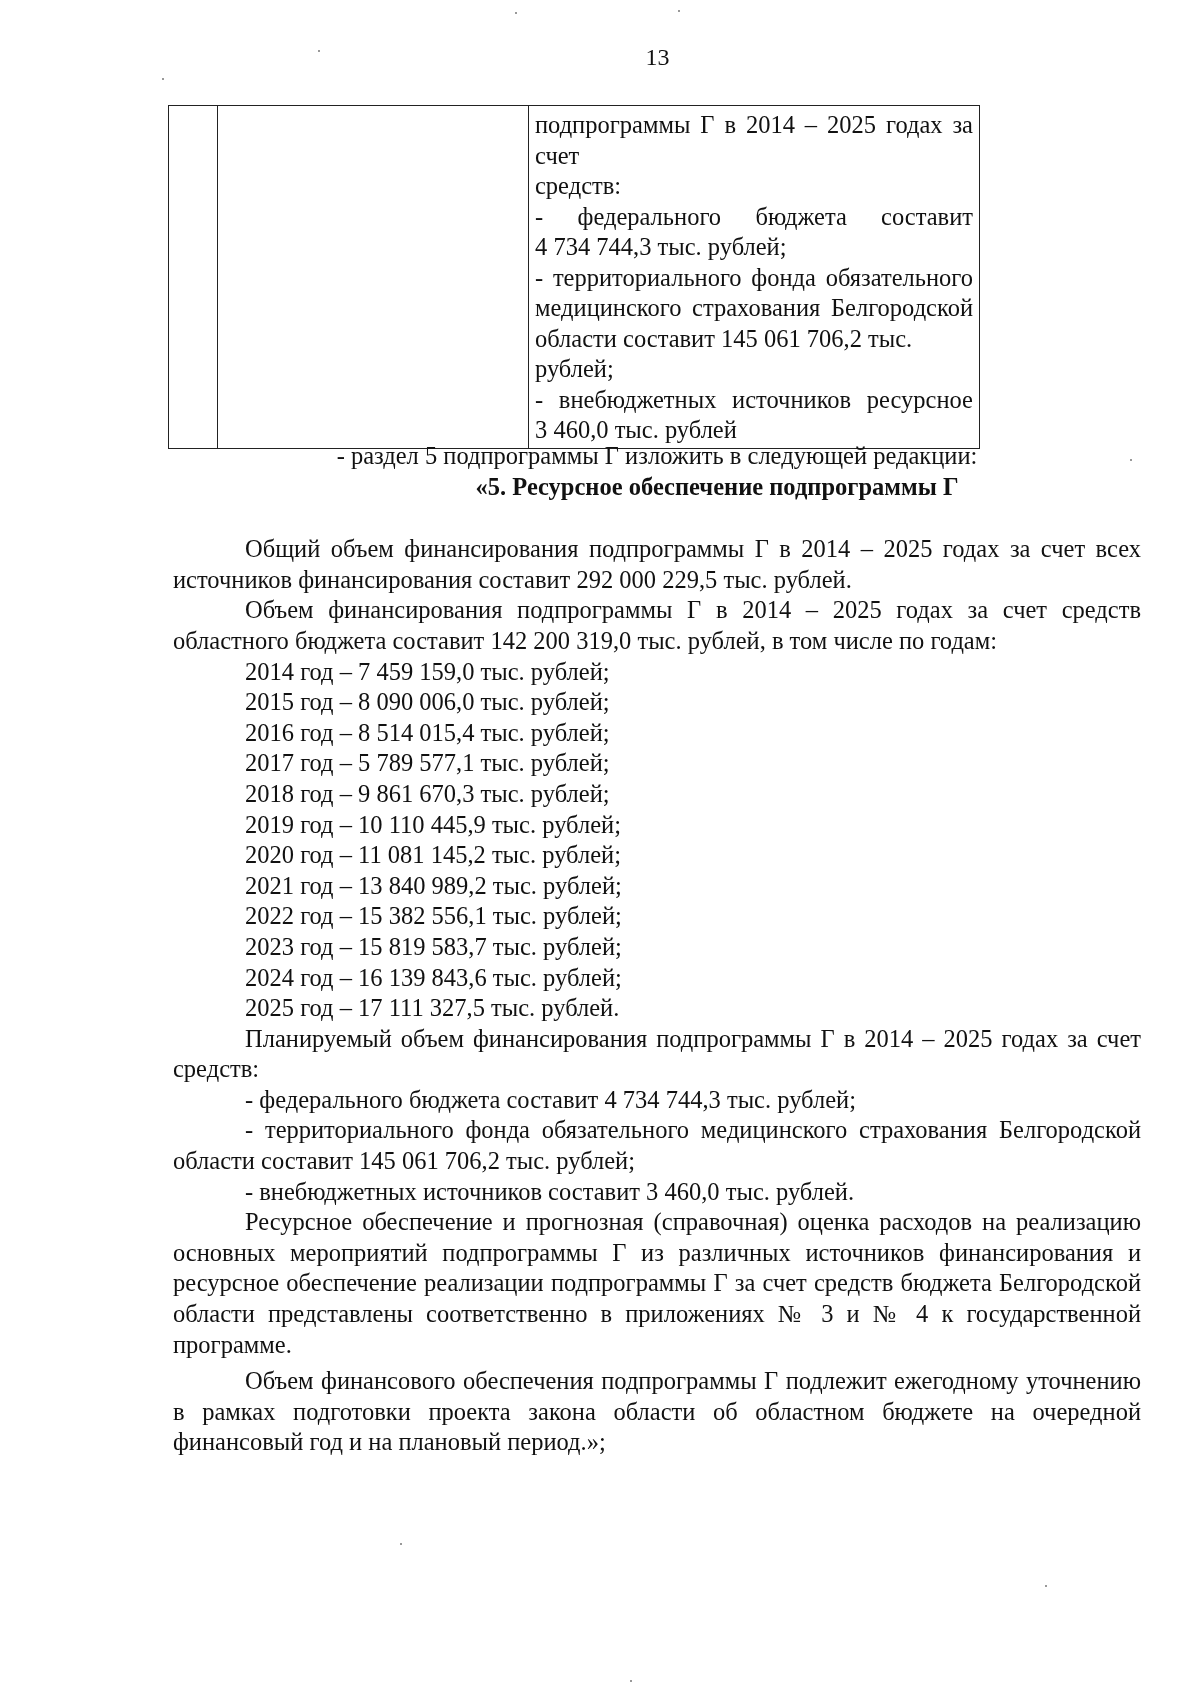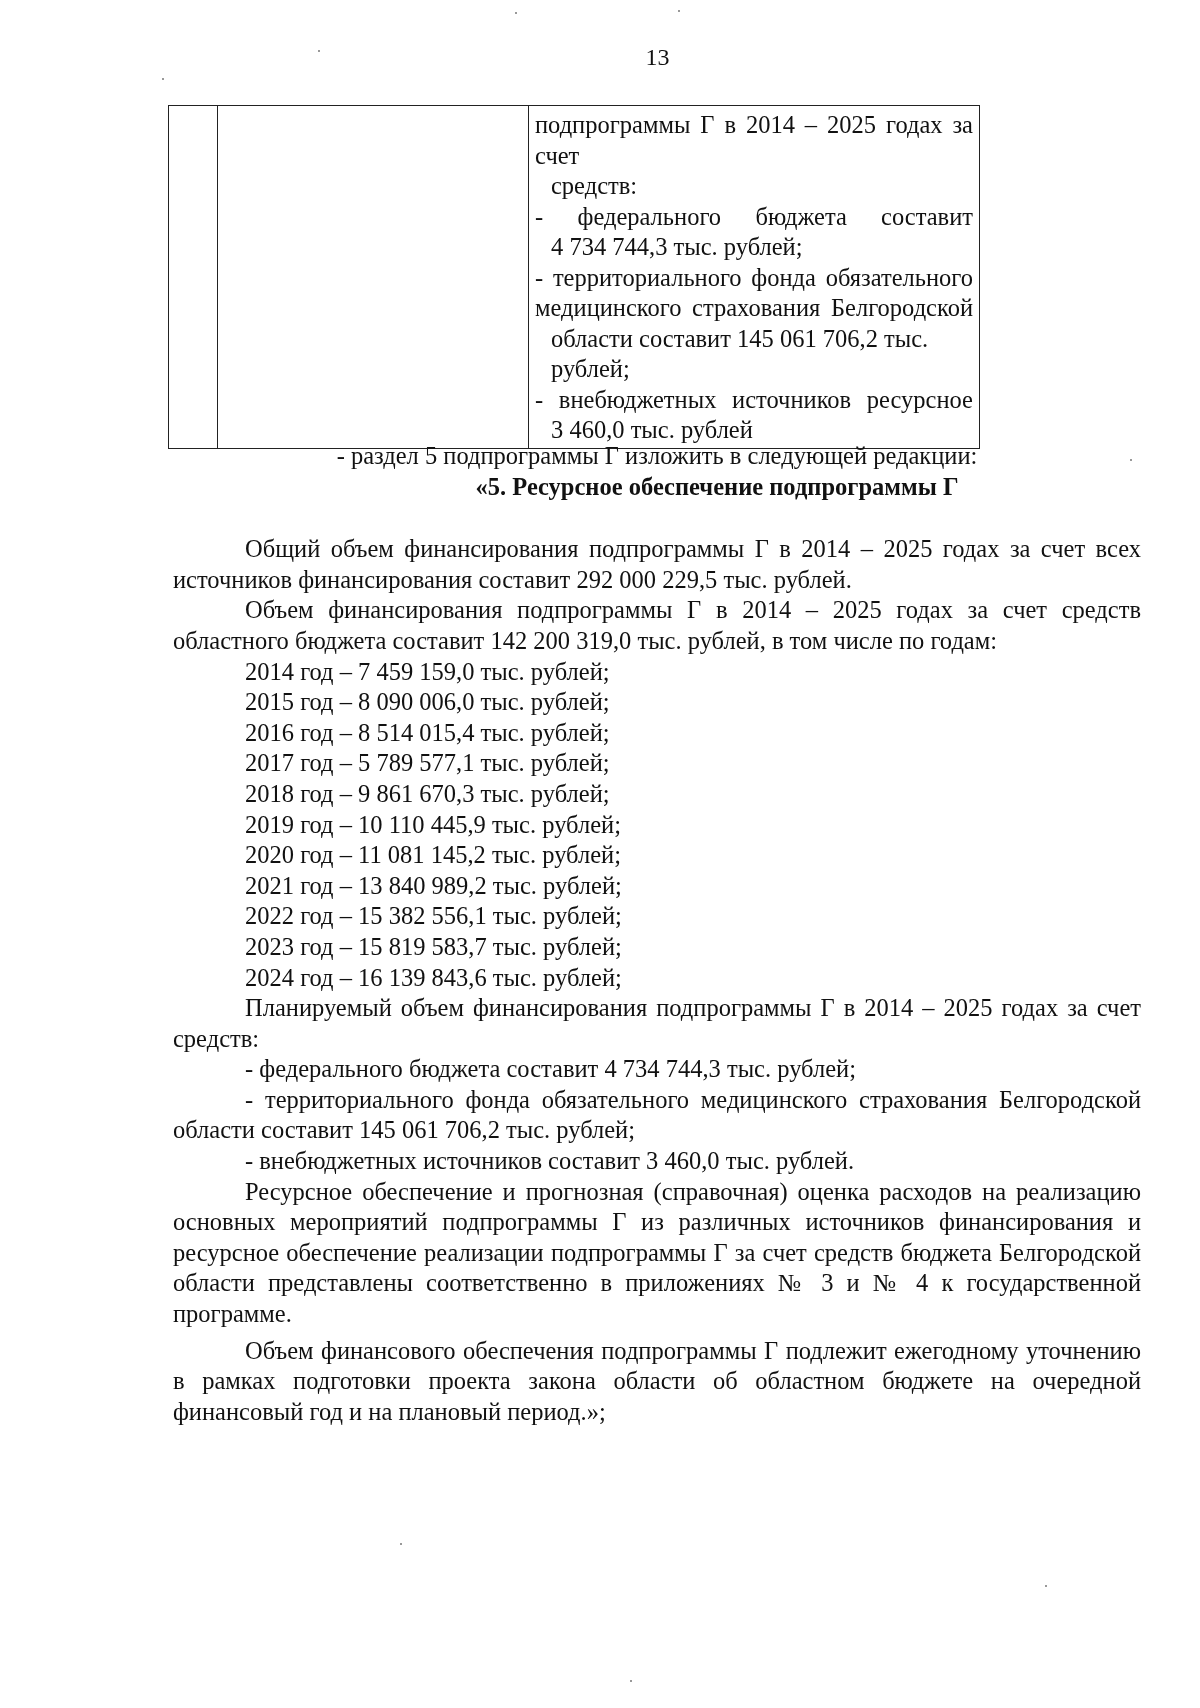--- a/index.html
+++ b/index.html
@@ -5,21 +5,21 @@
   html, body { margin:0; padding:0; background:#fff; }
   body { width:1200px; height:1708px; position:relative; overflow:hidden;
          font-family:"Liberation Serif", "DejaVu Serif", serif; color:#111; }
   .page-num { position:absolute; left:0; width:1315px; top:44px; text-align:center; font-size:24px; }
   table.t { position:absolute; left:168px; top:105px; width:812px; border-collapse:collapse; }
   table.t td { border:1.5px solid #222; vertical-align:top; padding:0; }
   td.c1 { width:48px; }
   td.c2 { width:310px; }
   td.c3 { padding:4px 6px 2px 6px !important; font-size:24.5px; line-height:30.5px; }
   .just { text-align:justify; text-align-last:justify; }
-  .left { text-align:left;margin-left:16px; }
+  .left { text-align:left; }
   .body { position:absolute; left:173px; width:968px; font-size:24.5px; line-height:30.6px; }
   .p { text-align:justify; }
   .ind { text-indent:72px; }
   .centered { text-align:center; }
   .years div { padding-left:72px; }
   .bold { font-weight:bold; }
   .speck { position:absolute; width:2px; height:2px; background:#777; border-radius:1px; }
 </style>
 </head>
 <body>
@@ -60,20 +60,21 @@
     <div>2015 год – 8 090 006,0 тыс. рублей;</div>
     <div>2016 год – 8 514 015,4 тыс. рублей;</div>
     <div>2017 год – 5 789 577,1 тыс. рублей;</div>
     <div>2018 год – 9 861 670,3 тыс. рублей;</div>
     <div>2019 год – 10 110 445,9 тыс. рублей;</div>
     <div>2020 год – 11 081 145,2 тыс. рублей;</div>
     <div>2021 год – 13 840 989,2 тыс. рублей;</div>
     <div>2022 год – 15 382 556,1 тыс. рублей;</div>
     <div>2023 год – 15 819 583,7 тыс. рублей;</div>
     <div>2024 год – 16 139 843,6 тыс. рублей;</div>
+    <div>2025 год – 17 111 327,5 тыс. рублей.</div>
   </div>
 
   <div class="p ind">Планируемый объем финансирования подпрограммы Г в 2014 – 2025 годах за счет средств:</div>
   <div class="p ind">- федерального бюджета составит 4 734 744,3 тыс. рублей;</div>
   <div class="p ind">- территориального фонда обязательного медицинского страхования Белгородской области составит 145 061 706,2 тыс. рублей;</div>
   <div class="p ind">- внебюджетных источников составит 3 460,0 тыс. рублей.</div>
   <div class="p ind">Ресурсное обеспечение и прогнозная (справочная) оценка расходов на реализацию основных мероприятий подпрограммы Г из различных источников финансирования и ресурсное обеспечение реализации подпрограммы Г за счет средств бюджета Белгородской области представлены соответственно в приложениях № 3 и № 4 к государственной программе.</div>
   <div class="p ind" style="margin-top:6px;">Объем финансового обеспечения подпрограммы Г подлежит ежегодному уточнению в рамках подготовки проекта закона области об областном бюджете на очередной финансовый год и на плановый период.»;</div>
 </div>
 

